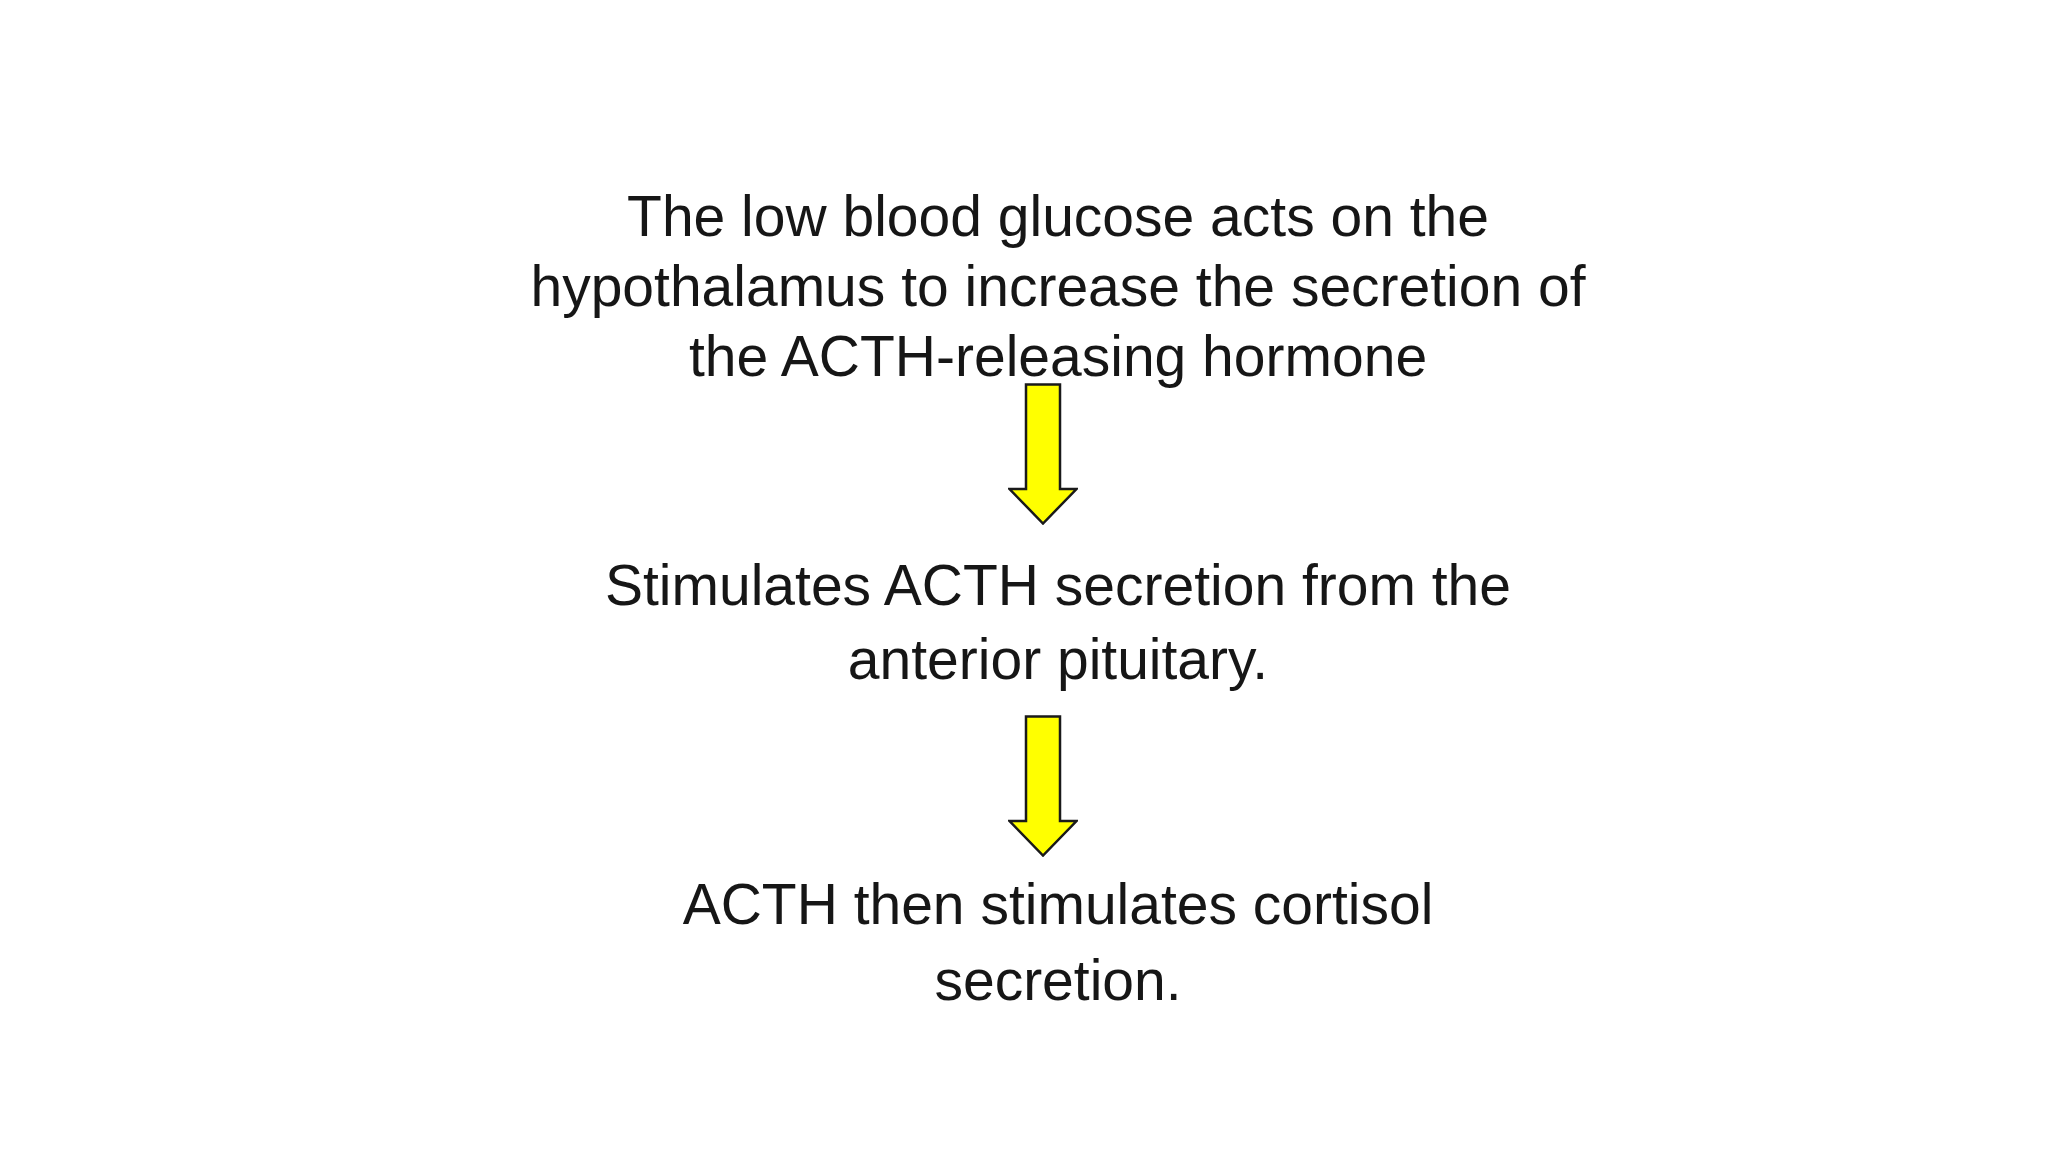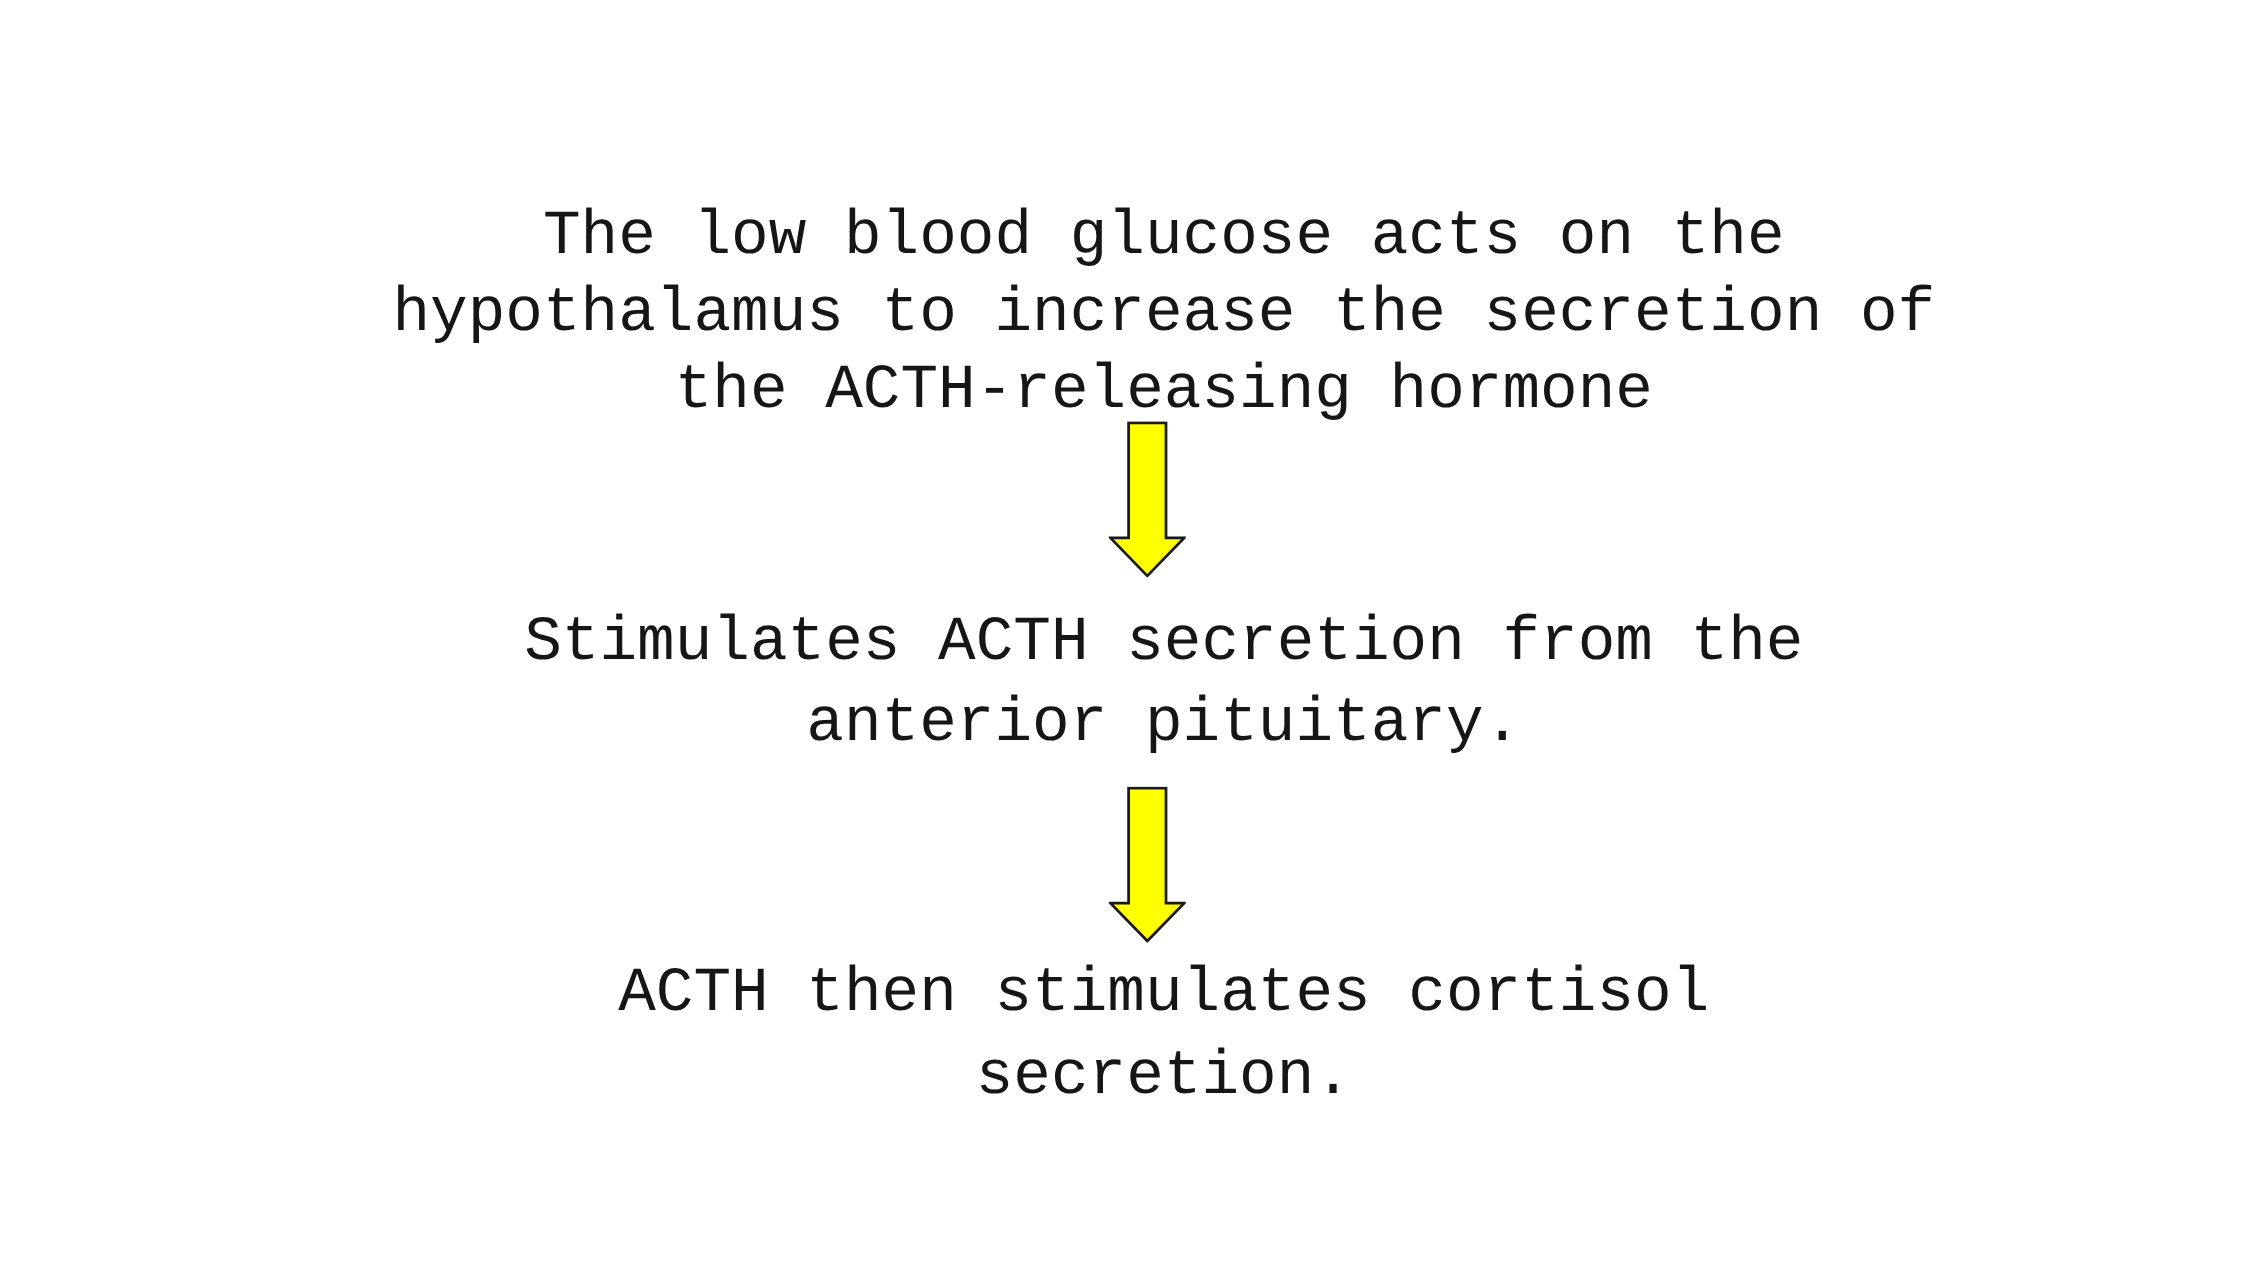--- a/index.html
+++ b/index.html
@@ -6,21 +6,21 @@
     margin: 0;
     padding: 0;
     background: #ffffff;
   }
   .canvas {
     position: relative;
     width: 2048px;
     height: 1152px;
     background: #ffffff;
     overflow: hidden;
-    font-family: Liberation Mono, monospace;
+    font-family: Liberation Sans, sans-serif;
   }
   .text-block {
     position: absolute;
     left: 34px;
     width: 2048px;
     text-align: center;
     font-size: 57px;
     color: #161616;
     font-weight: 400;
   }

